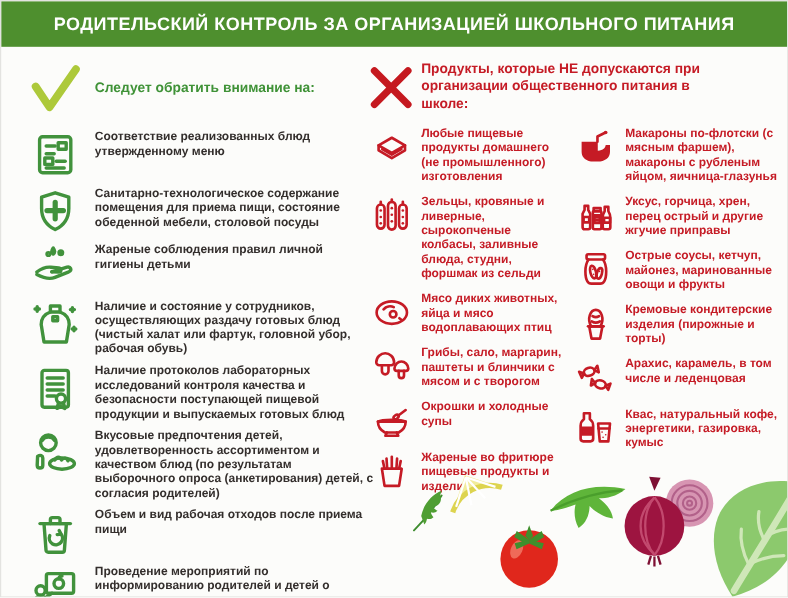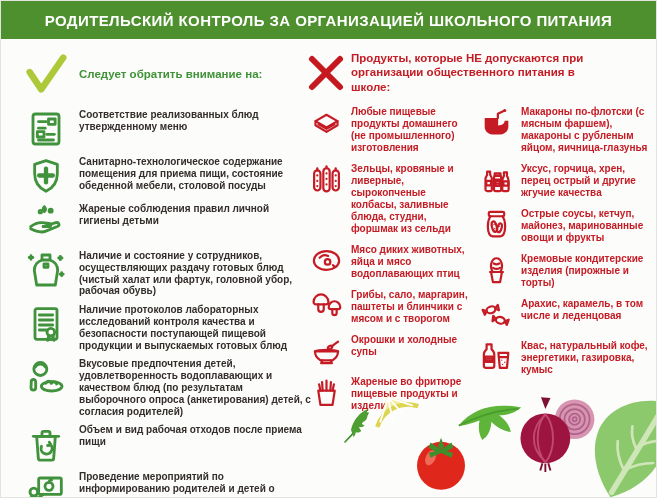--- a/index.html
+++ b/index.html
@@ -339,21 +339,21 @@
           </svg>
         </span>
       <p class="gtxt">Наличие протоколов лабораторных исследований контроля качества и безопасности поступающей пищевой продукции и выпускаемых готовых блюд</p>
     </div>
     <div class="item">
       <span class="icell">
           <svg class="gicon" viewBox="0 0 24 24">
             <use href="#i-child"></use>
           </svg>
         </span>
-      <p class="gtxt">Вкусовые предпочтения детей, удовлетворенность водоплавающих и качеством блюд (по результатам выборочного опроса (анкетирования) детей, с согласия родителей)</p>
+      <p class="gtxt">Вкусовые предпочтения детей, удовлетворенность ассортиментом и качеством блюд (по результатам выборочного опроса (анкетирования) детей, с согласия родителей)</p>
     </div>
     <div class="item">
       <span class="icell">
           <svg class="gicon" viewBox="0 0 24 24">
             <use href="#i-bin"></use>
           </svg>
         </span>
       <p class="gtxt">Объем и вид рабочая отходов после приема пищи</p>
     </div>
     <div class="item">
@@ -436,21 +436,21 @@
               </svg>
             </span>
           <p class="rtxt">Макароны по-флотски (с мясным фаршем), макароны с рубленым яйцом, яичница-глазунья</p>
         </div>
         <div class="item">
           <span class="icell">
               <svg class="ricon" viewBox="0 0 24 24">
                 <use href="#i-bottles"></use>
               </svg>
             </span>
-          <p class="rtxt">Уксус, горчица, хрен, перец острый и другие жгучие качества</p>
+          <p class="rtxt">Уксус, горчица, хрен, перец острый и другие жгучие приправы</p>
         </div>
         <div class="item">
           <span class="icell">
               <svg class="ricon" viewBox="0 0 24 24">
                 <use href="#i-jar"></use>
               </svg>
             </span>
           <p class="rtxt">Острые соусы, кетчуп, майонез, маринованные овощи и фрукты</p>
         </div>
         <div class="item">

